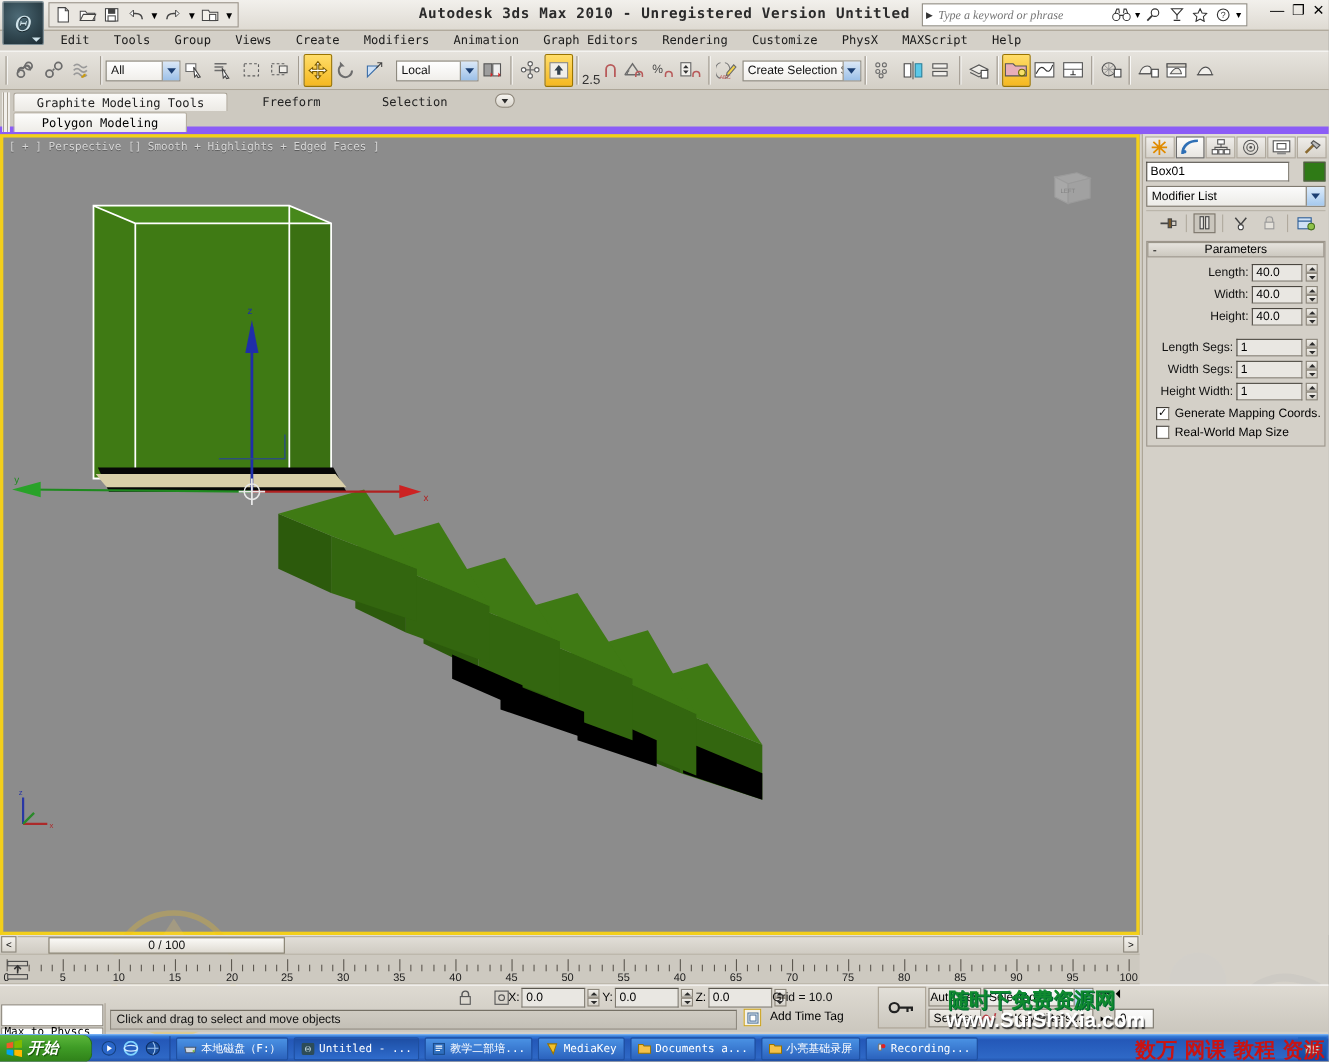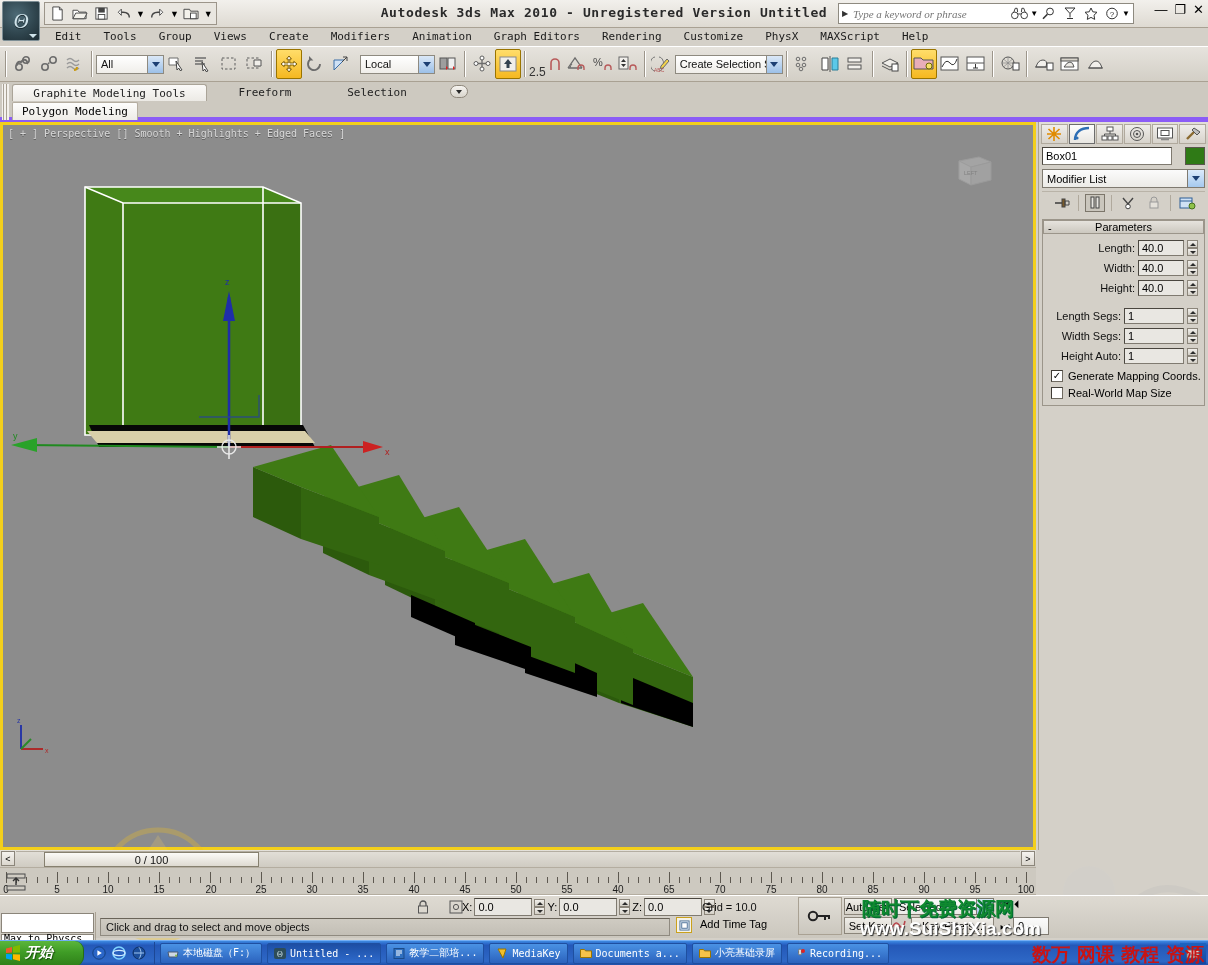--- a/index.html
+++ b/index.html
@@ -88,32 +88,32 @@
   .combo .cb{
     width:16px;height:17px;background:linear-gradient(#dbe8f7,#9cc0e8);
     border-left:1px solid #8e8a80;display:flex;align-items:center;justify-content:center;
   }
   .combo .cb::after{content:"";border-left:4px solid transparent;border-right:4px solid transparent;border-top:5px solid #1c3f73;}
   .numlbl{font-size:12px;color:#333;font-family:"Liberation Sans",sans-serif;}
 
   
   .ribbon{
     position:absolute;left:0;top:82px;width:1208px;height:40px;
-    background:#cdc9c0;border-bottom:5px solid #8b5cf6;
+    background:#cdc9c0;border-bottom:7px solid #8b5cf6;
   }
   .ribbon .grip{position:absolute;left:2px;top:2px;width:7px;height:36px;
      background:repeating-linear-gradient(to right,#f3f1ed 0 1px,#a8a194 1px 2px,#f3f1ed 2px 3px);}
   .rtab{
     position:absolute;top:2px;height:17px;
     font-family:"DejaVu Sans Mono","Liberation Mono",monospace;font-size:11px;
     display:flex;align-items:center;justify-content:center;color:#222;
   }
   .rtab.sel{background:linear-gradient(#fbfaf8,#eceae5);border:1px solid #aaa498;border-bottom:0;border-radius:3px 3px 0 0;}
   .rsub{
-    position:absolute;left:12px;top:20px;height:18px;padding:0 9px;
+    position:absolute;left:12px;top:20px;height:18px;padding:0 25px;
     background:linear-gradient(#fdfdfc,#eeece7);border:1px solid #b4ada0;border-bottom:0;
     font-family:"DejaVu Sans Mono","Liberation Mono",monospace;font-size:11px;
     display:flex;align-items:center;border-radius:2px 2px 0 0;
   }
   .rdrop{
     position:absolute;top:3px;width:18px;height:13px;border:1px solid #8f887c;border-radius:7px;
     background:linear-gradient(#f6f4f0,#d9d5cc);display:flex;align-items:center;justify-content:center;
   }
   .rdrop::after{content:"";border-left:3px solid transparent;border-right:3px solid transparent;border-top:4px solid #2a2a2a;}
 
@@ -839,21 +839,21 @@
           <span class="spin">
               <div class="up">
                 <i></i>
               </div>
               <div class="dn">
                 <i></i>
               </div>
             </span>
         </div>
         <div class="prow">
-          <span class="plabel">Height Auto:</span>
+          <span class="plabel">Height Width:</span>
           <span class="pfield" style="width:60px;">1</span>
           <span class="spin">
               <div class="up">
                 <i></i>
               </div>
               <div class="dn">
                 <i></i>
               </div>
             </span>
         </div>

